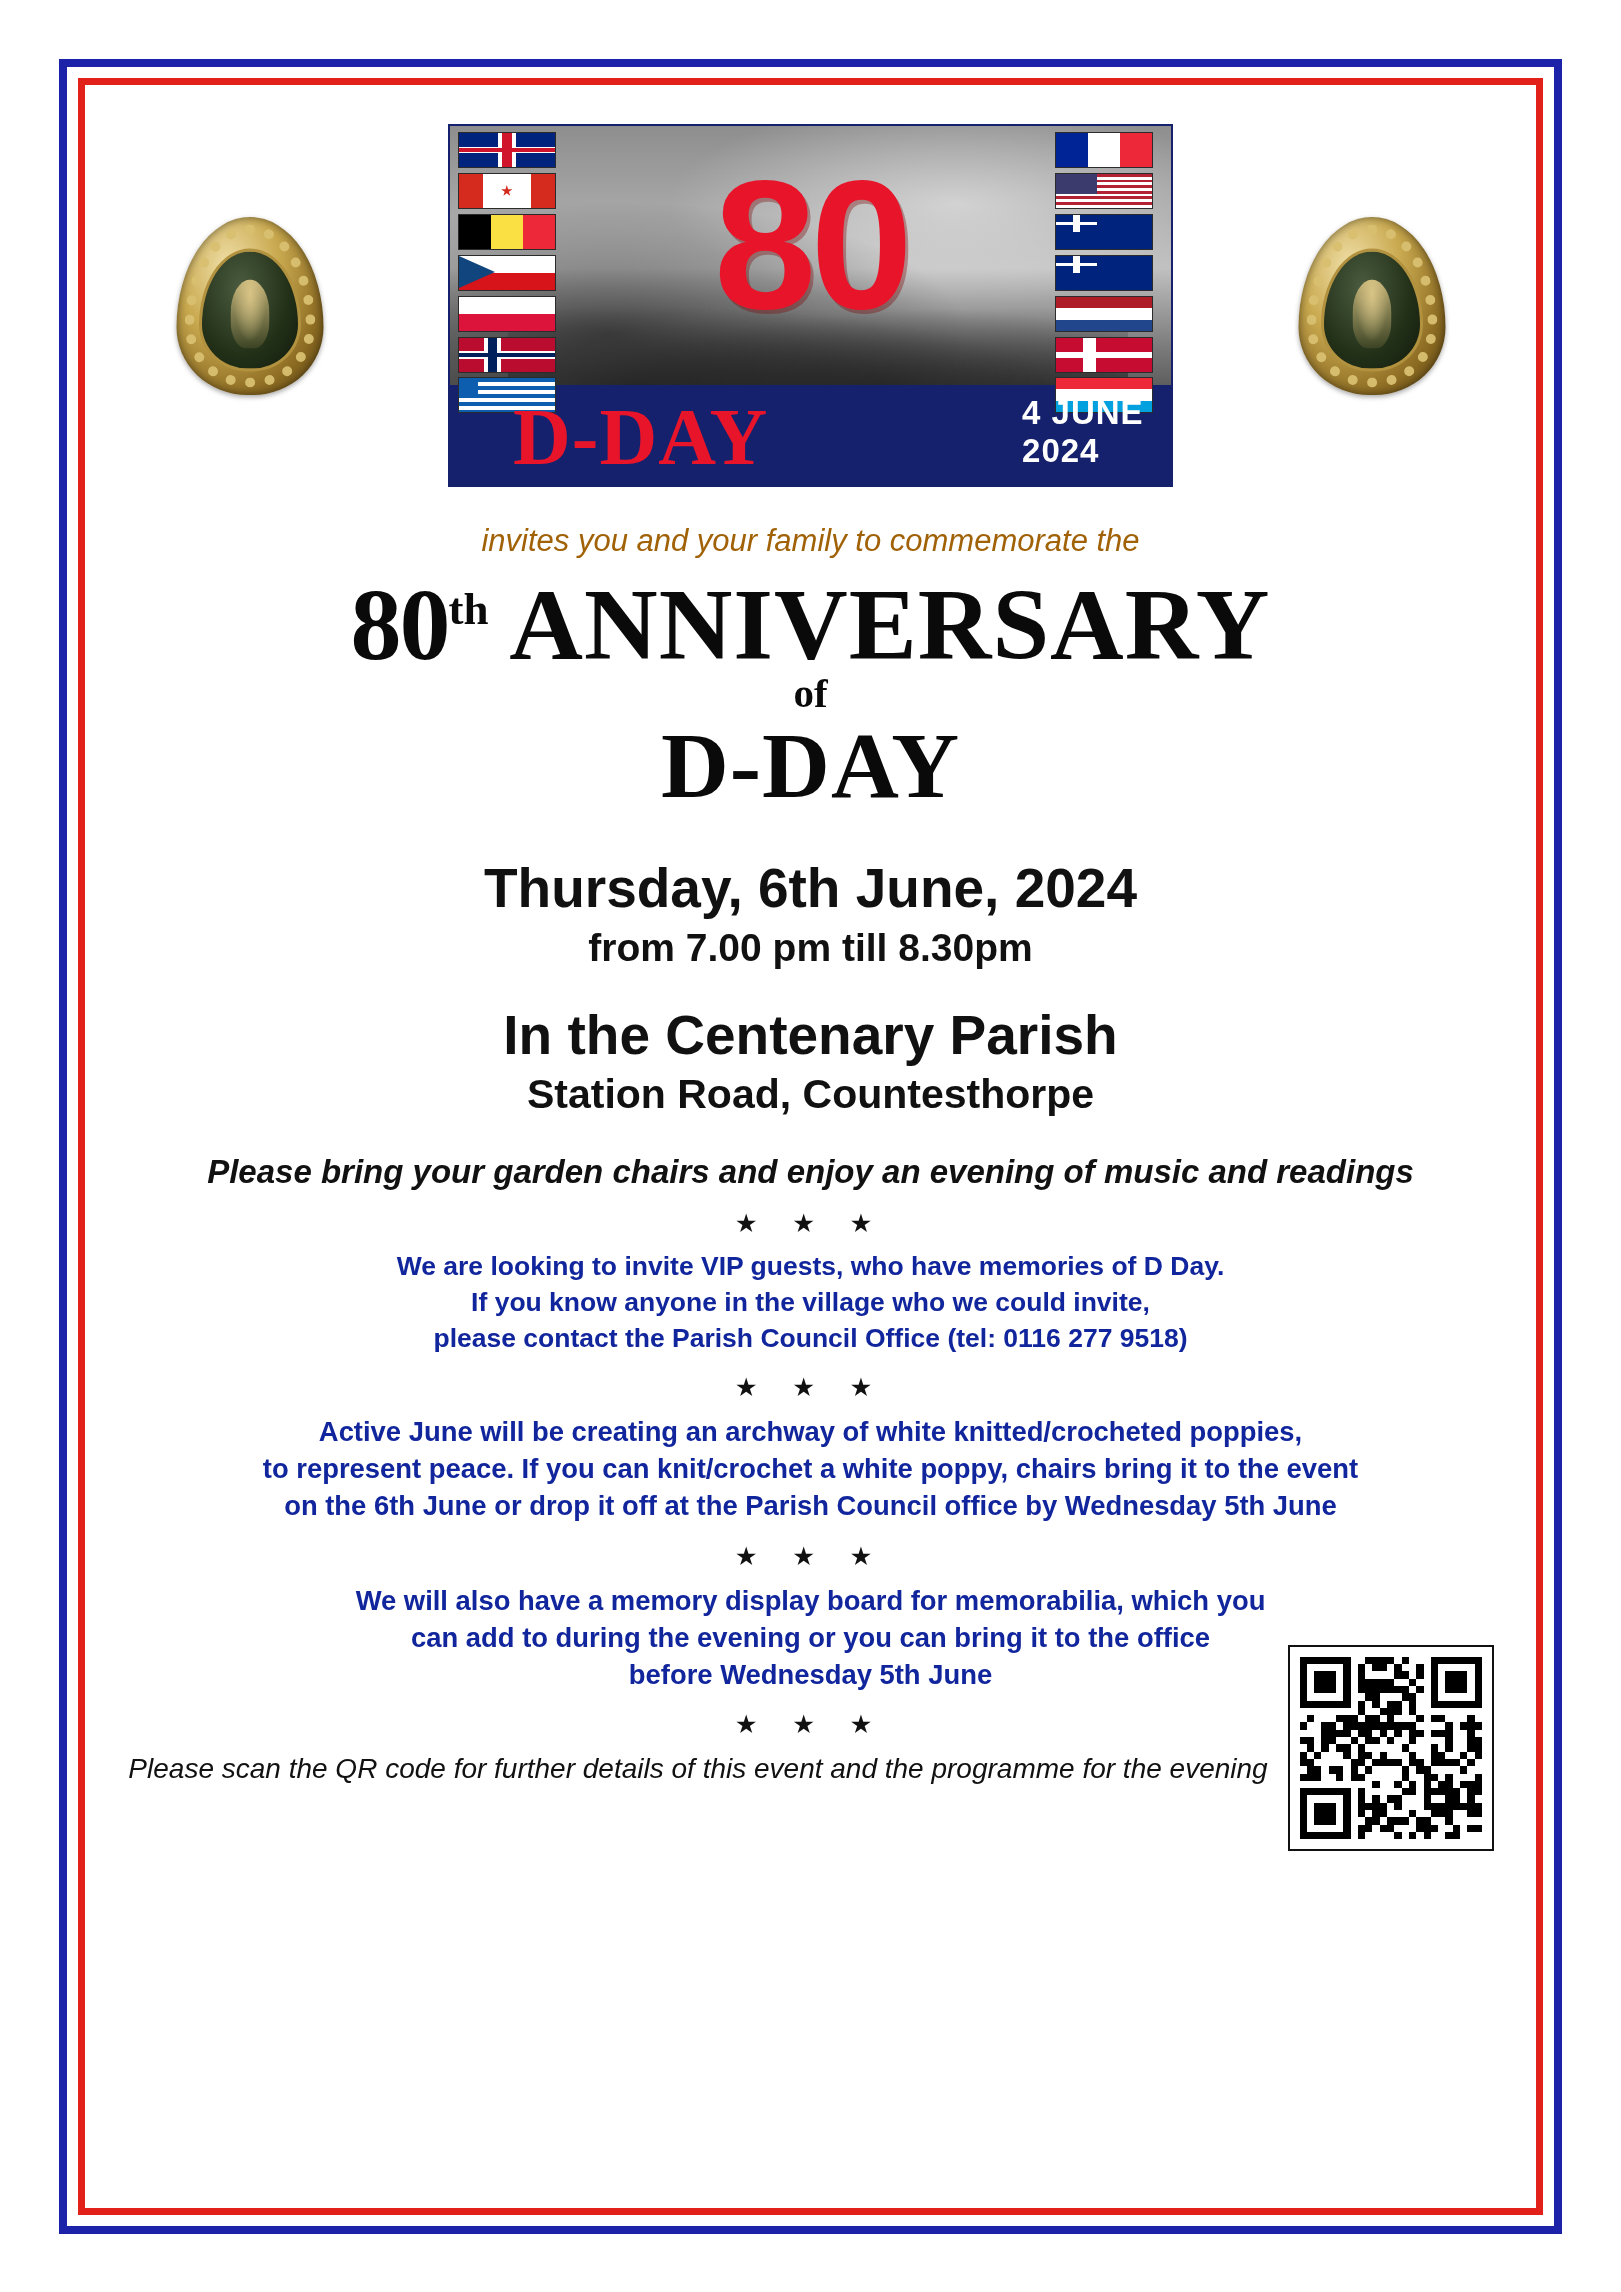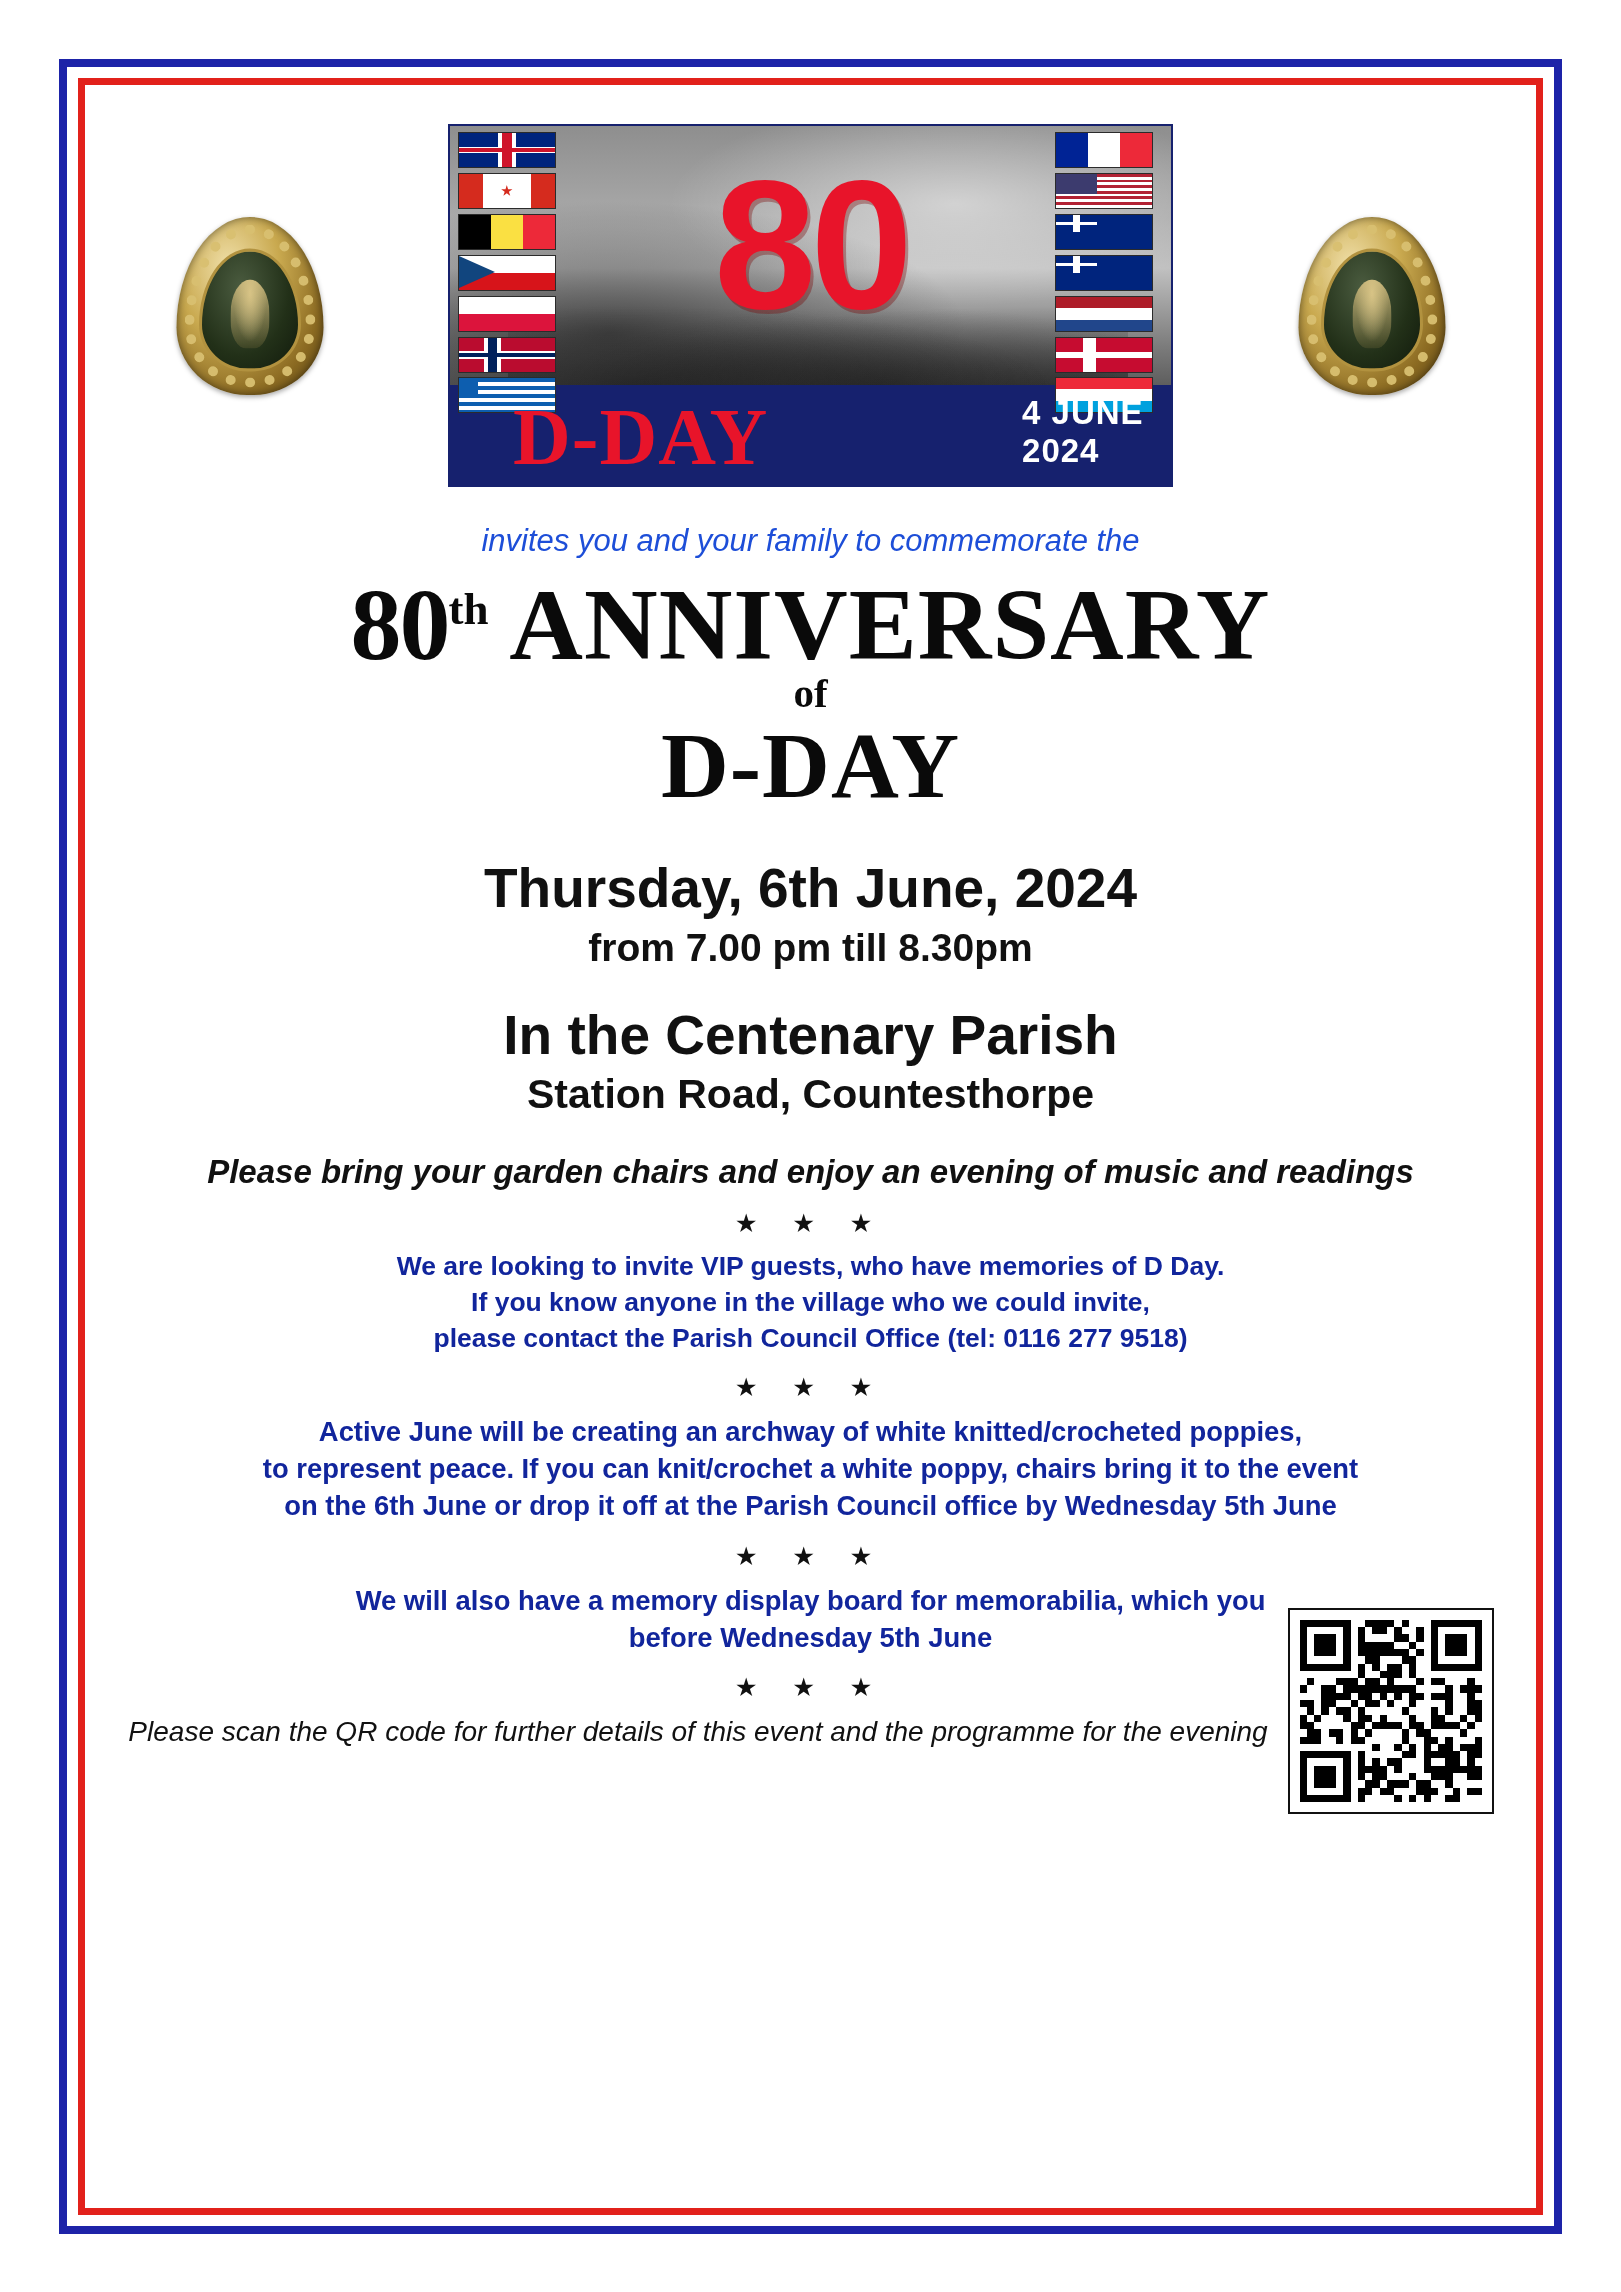--- a/index.html
+++ b/index.html
@@ -246,21 +246,21 @@
     font-weight: bold;
     letter-spacing: -0.5px;
     margin-top: 11.8px;
     color: #111;
   }
   .invite-line {
     text-align: center;
     font-style: italic;
     font-size: 31px;
     margin-top: 21.6px;
-    color: #1d4ed8;
+    color: #a16207;
   }
   .anniversary {
     text-align: center;
     font-family: "Liberation Serif", serif;
     font-weight: bold;
     font-size: 102px;
     line-height: 1.02;
     margin-top: 13.7px;
     color: #0a0a0a;
     letter-spacing: 1px;
@@ -466,20 +466,21 @@
     <div class="blue-block large">
       <div>Active June will be creating an archway of white knitted/crocheted poppies,</div>
       <div>to represent peace. If you can knit/crochet a white poppy, chairs bring it to the event</div>
       <div>on the 6th June or drop it off at the Parish Council office by Wednesday 5th June</div>
     </div>
 
     <div class="stars">★ ★ ★</div>
 
     <div class="blue-block large">
       <div>We will also have a memory display board for memorabilia, which you</div>
+      <div>can add to during the evening or you can bring it to the office</div>
       <div>before Wednesday 5th June</div>
     </div>
 
     <div class="stars">★ ★ ★</div>
 
     <div class="qr-row">
       <div class="scan-line">Please scan the QR code for further details of this event and the programme for the evening</div>
       <div class="qr">
         <div class="qr-grid" id="qr-grid">
             <i></i>

